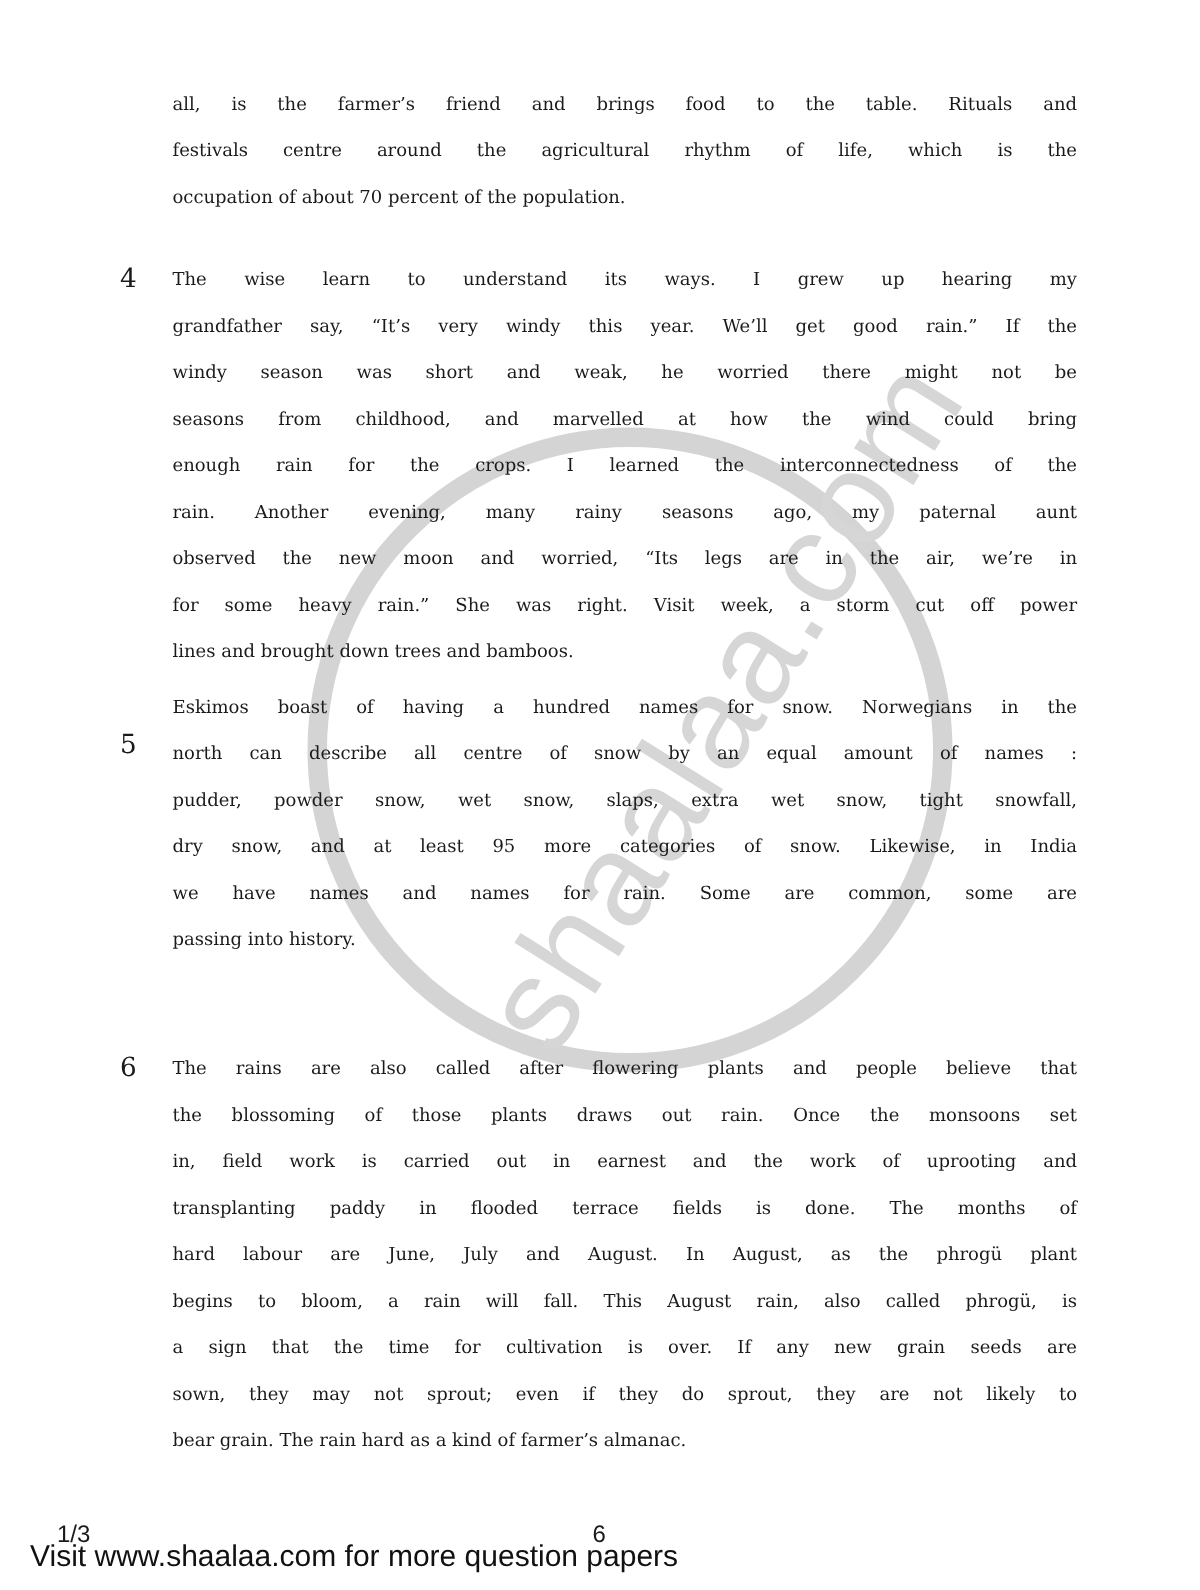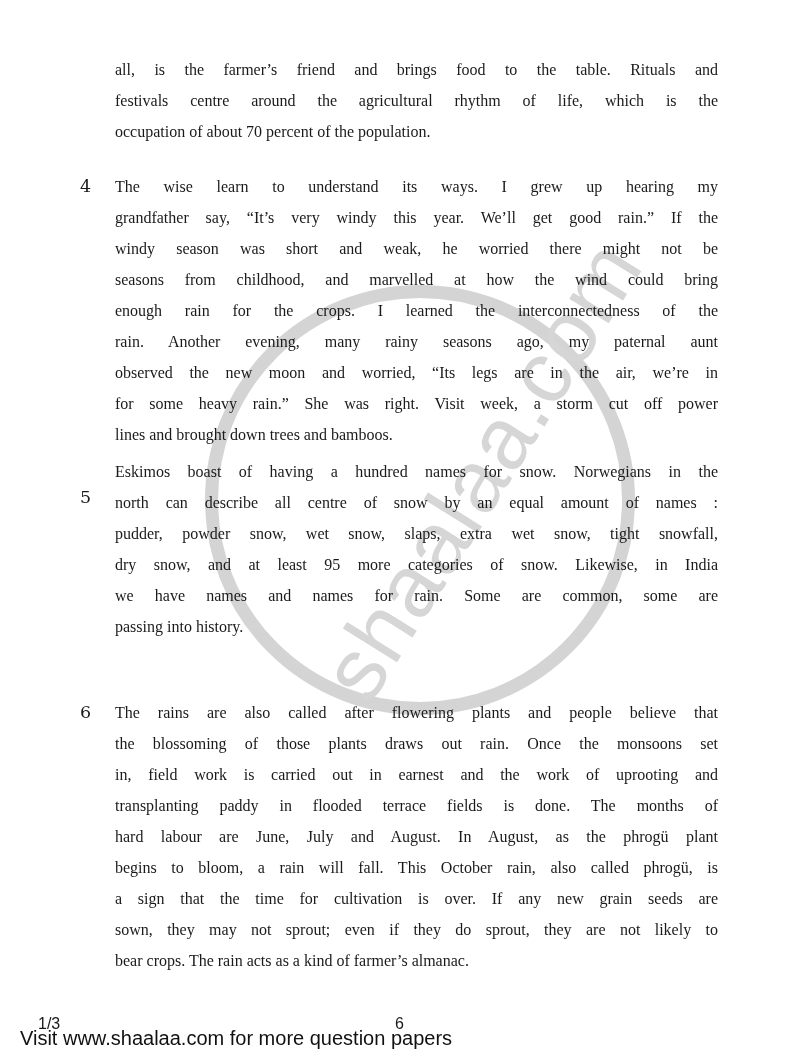--- a/index.html
+++ b/index.html
@@ -15,22 +15,22 @@
   .watermark-text {
     position: absolute; left: 250px; top: 470px; width: 400px;
     font-family: "Liberation Sans", sans-serif; font-size: 88px; color: #d6d6d6;
     transform: rotate(-58deg); transform-origin: center; z-index: 0; letter-spacing: 2px;
     white-space: nowrap;
   }
   .content { position: absolute; left: 0; top: 0; width: 800px; z-index: 1; }
   .para { position: absolute; left: 115px; width: 603px; }
   .para-num { position: absolute; left: 80px; font-size: 17.5px; line-height: 31px; }
   .line {
-    display: block; font-size: 16px; line-height: 31px; height: 31px;
-    text-align: justify; text-align-last: justify; white-space: nowrap; font-family: Liberation Serif, serif;
+    display: block; font-size: 12px; line-height: 31px; height: 31px;
+    text-align: justify; text-align-last: justify; white-space: nowrap;
   }
   .line.last { text-align-last: left; }
   .footer-page { position: absolute; left: 38px; top: 1015px; font-family: "Liberation Sans", sans-serif; font-size: 16px; z-index: 2; }
   .footer-num { position: absolute; left: 395px; top: 1015px; font-family: "Liberation Sans", sans-serif; font-size: 16px; z-index: 2; }
   .footer-visit { position: absolute; left: 20px; top: 1027px; font-family: "Liberation Sans", sans-serif; font-size: 20px; color: #111; z-index: 2; white-space: nowrap; text-align: center; }
 </style>
 </head>
 <body>
 
 <div class="page">
@@ -68,23 +68,23 @@
       <span class="line last">passing into history.</span>
     </div>
 
     <div class="para-num" style="top:697px;">6</div>
     <div class="para" style="top:697px;">
       <span class="line">The rains are also called after flowering plants and people believe that</span>
       <span class="line">the blossoming of those plants draws out rain. Once the monsoons set</span>
       <span class="line">in, field work is carried out in earnest and the work of uprooting and</span>
       <span class="line">transplanting paddy in flooded terrace fields is done. The months of</span>
       <span class="line">hard labour are June, July and August. In August, as the phrogü plant</span>
-      <span class="line">begins to bloom, a rain will fall. This October rain, also called phrogü, is</span>
+      <span class="line">begins to bloom, a rain will fall. This August rain, also called phrogü, is</span>
       <span class="line">a sign that the time for cultivation is over. If any new grain seeds are</span>
       <span class="line">sown, they may not sprout; even if they do sprout, they are not likely to</span>
-      <span class="line last">bear crops. The rain acts as a kind of farmer’s almanac.</span>
+      <span class="line last">bear grain. The rain hard as a kind of farmer’s almanac.</span>
     </div>
   </div>
 
   <div class="footer-page">1/3</div>
   <div class="footer-num">6</div>
   <div class="footer-visit">Visit www.shaalaa.com for more question papers</div>
 </div>
 
 </body></html>

